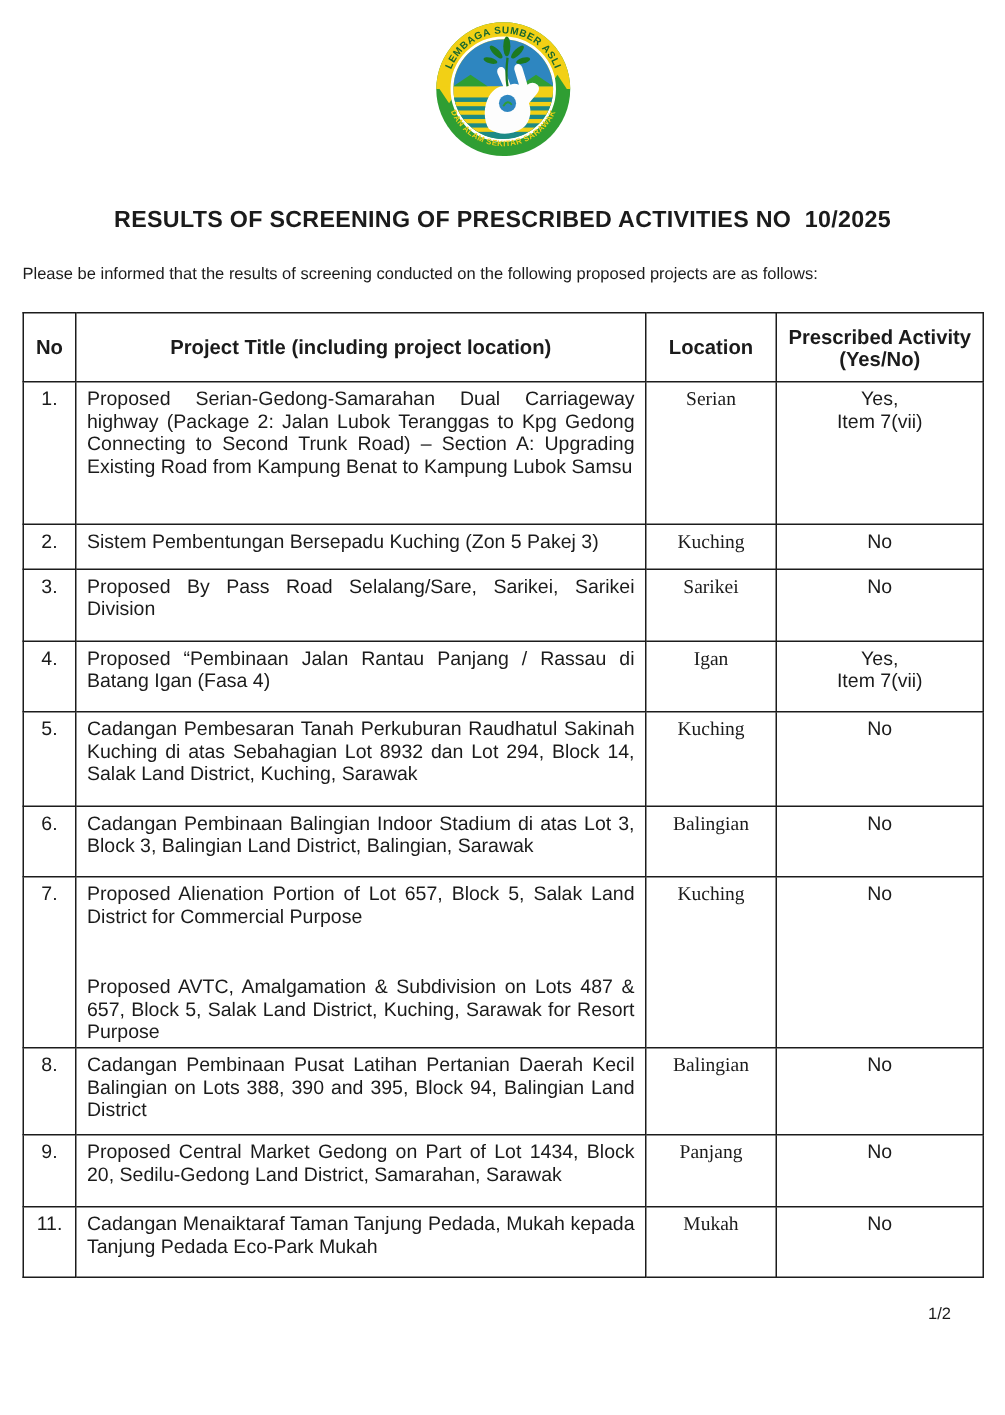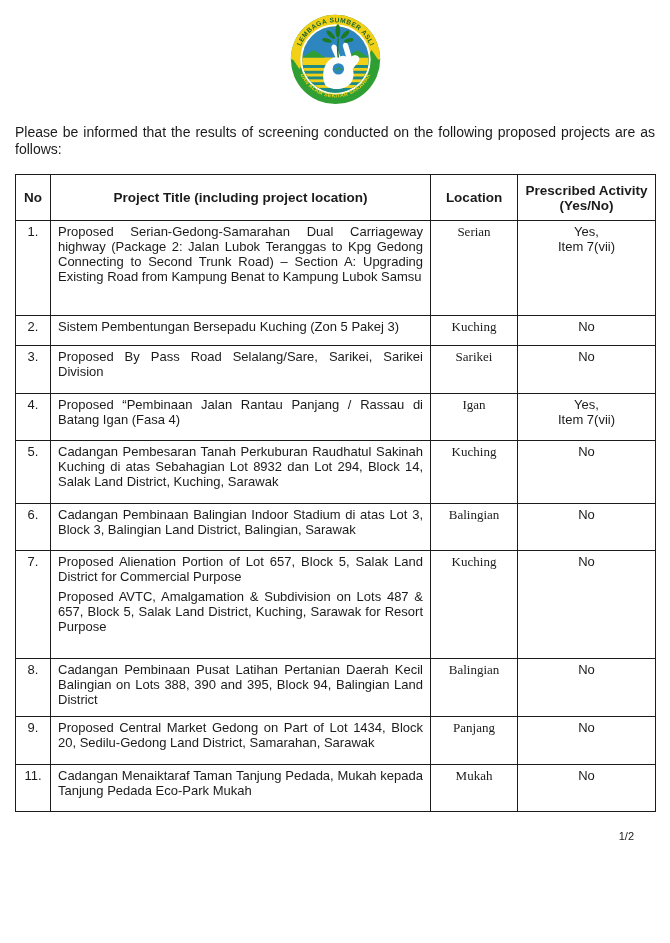--- a/index.html
+++ b/index.html
@@ -25,21 +25,21 @@
     margin: 33px 15px 0 15px;
     text-align: center;
     font-size: 15.5px;
     font-weight: bold;
     white-space: pre-wrap;
     letter-spacing: 0.2px;
   }
 
   .intro {
     margin: 19px 15px 0 15px;
-    font-size: 14px;
+    font-size: 11px;
     line-height: 17px;
     text-align: justify;
   }
 
   table.results {
     border-collapse: collapse;
     table-layout: fixed;
     width: 640px;
     margin: 16px 15px 0 15px;
     font-size: 13px;
@@ -55,21 +55,21 @@
     text-align: center;
     height: 46px;
     padding: 2px 4px;
     font-size: 13.5px;
   }
   td.col-no   { text-align: center; padding: 3px 2px; }
   td.col-title{ text-align: justify; padding: 3px 7px; }
   td.col-loc  { text-align: center; padding: 3px 4px; font-family: Liberation Serif, serif; }
   td.col-act  { text-align: center; padding: 3px 4px; }
   .para { margin: 0; }
-  .para-gap { margin-top: 5px; }
+  .para-gap { margin-top: 32px; }
 
   .page-footer {
     margin-top: 18px;
     padding-right: 36px;
     text-align: right;
     font-size: 11px;
   }
 </style>
 </head>
 <body>
@@ -123,20 +123,21 @@
 
       <text font-size="7" font-weight="bold" fill="#17672e" letter-spacing="0.5" font-family="Liberation Sans, sans-serif">
         <textPath href="#topArc" startOffset="50%" text-anchor="middle" id="logo-top-text">LEMBAGA SUMBER ASLI</textPath>
       </text>
       <text font-size="5.6" font-weight="bold" fill="#f2d015" letter-spacing="0.3" font-family="Liberation Sans, sans-serif">
         <textPath href="#botArc" startOffset="50%" text-anchor="middle" id="logo-bottom-text">DAN ALAM SEKITAR SARAWAK</textPath>
       </text>
     </svg>
   </div>
 
+  <h1 class="doc-title">RESULTS OF SCREENING OF PRESCRIBED ACTIVITIES NO  10/2025</h1>
 
   <p class="intro">Please be informed that the results of screening conducted on the following proposed projects are as follows:</p>
 
   <table class="results">
     <colgroup>
       <col style="width:35px">
       <col style="width:380px">
       <col style="width:87px">
       <col style="width:138px">
     </colgroup>

